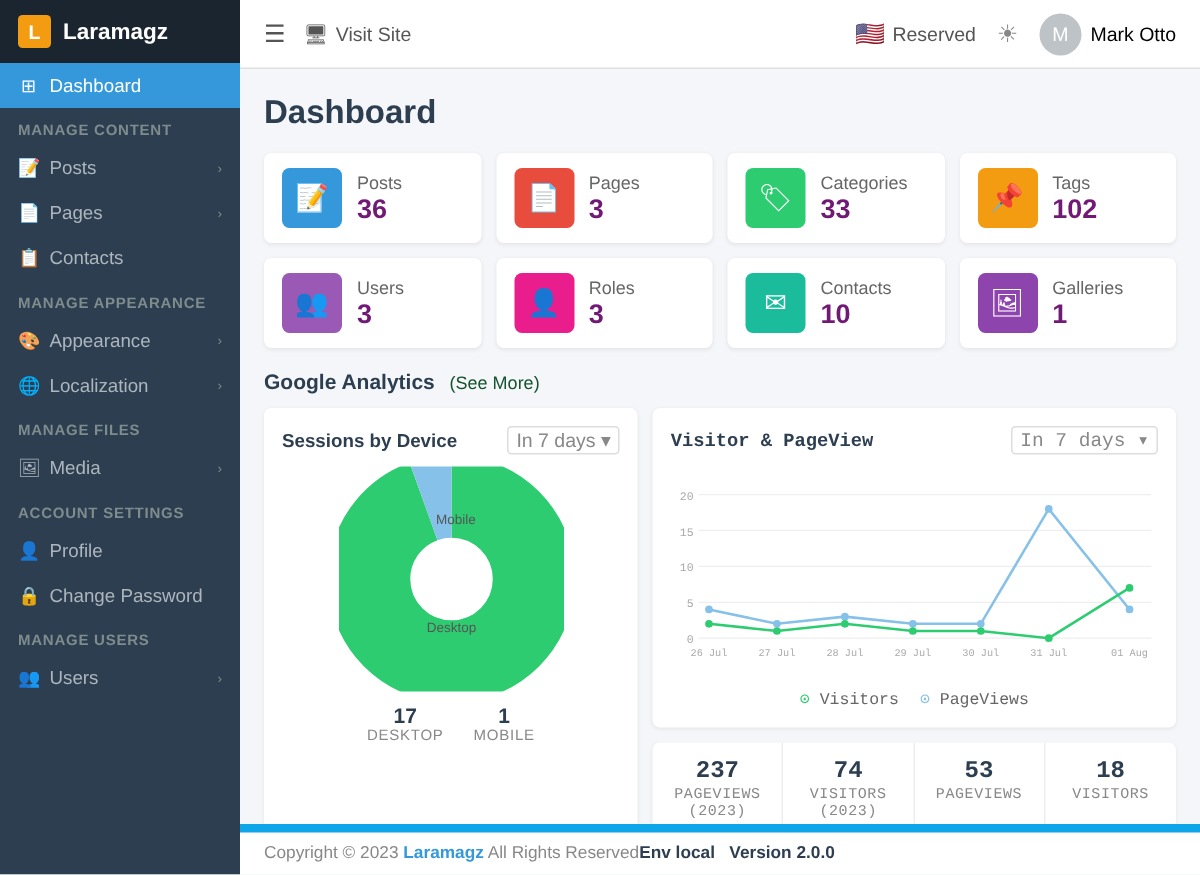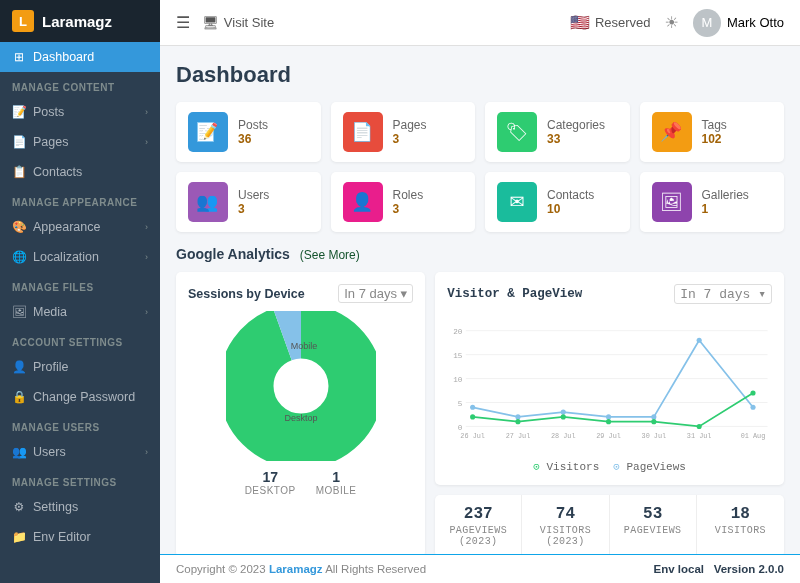--- a/index.html
+++ b/index.html
@@ -127,21 +127,21 @@
     }
     .stat-icon-box {
       width: 40px; height: 40px;
       border-radius: 5px;
       display: flex; align-items: center; justify-content: center;
       font-size: 18px;
       color: #fff;
       flex-shrink: 0;
     }
     .stat-info .stat-label { font-size: 12px; color: #666; }
-    .stat-info .stat-value { font-size: 12px; font-weight: 700; color: #a16207; }
+    .stat-info .stat-value { font-size: 18px; font-weight: 700; color: #701a75; }
 
     
     .analytics-title {
       font-size: 14px;
       font-weight: 600;
       color: #2c3e50;
       margin-bottom: 10px;
     }
     .analytics-title a { color: #14532d; font-size: 12px; font-weight: normal; margin-left: 6px; text-decoration: none; }
 
@@ -201,26 +201,25 @@
       text-align: center;
       border-right: 1px solid #eee;
     }
     .stats-cell:last-child { border-right: none; }
     .stats-cell-value { font-size: 16px; font-weight: 700; color: #2c3e50; }
     .stats-cell-label { font-size: 10px; color: #888; text-transform: uppercase; letter-spacing: 0.4px; margin-top: 2px; }
 
     
     #footer {
       background: #fff;
-      border-top: 1px solid #0ea5e9;
+      border-top: 6px solid #0ea5e9;
       padding: 8px 16px;
       font-size: 11.5px;
       color: #888;
       display: flex;
-      justify-content: space-between;
       align-items: center;
     }
     #footer a { color: #3498db; text-decoration: none; font-weight: 600; }
     .footer-right { color: #888; }
     .footer-right span { color: #2c3e50; font-weight: 600; }
   </style>
 </head>
 <body>
 
 <nav id="sidebar">
@@ -289,31 +288,20 @@
 
   <div>
     <div class="sidebar-section-label">MANAGE USERS</div>
     <div class="sidebar-item">
       <span class="sidebar-icon">👥</span>
       <span>Users</span>
       <span class="sidebar-arrow">›</span>
     </div>
   </div>
 
-  <div>
-    <div class="sidebar-section-label">MANAGE SETTINGS</div>
-    <div class="sidebar-item">
-      <span class="sidebar-icon">⚙</span>
-      <span>Settings</span>
-    </div>
-    <div class="sidebar-item">
-      <span class="sidebar-icon">📁</span>
-      <span>Env Editor</span>
-    </div>
-  </div>
 </nav>
 
 <div id="main">
 
   <div id="topbar">
     <span class="topbar-menu-icon">☰</span>
     <div class="topbar-visit">
       <span>🖥</span>
       <span>Visit Site</span>
     </div>

